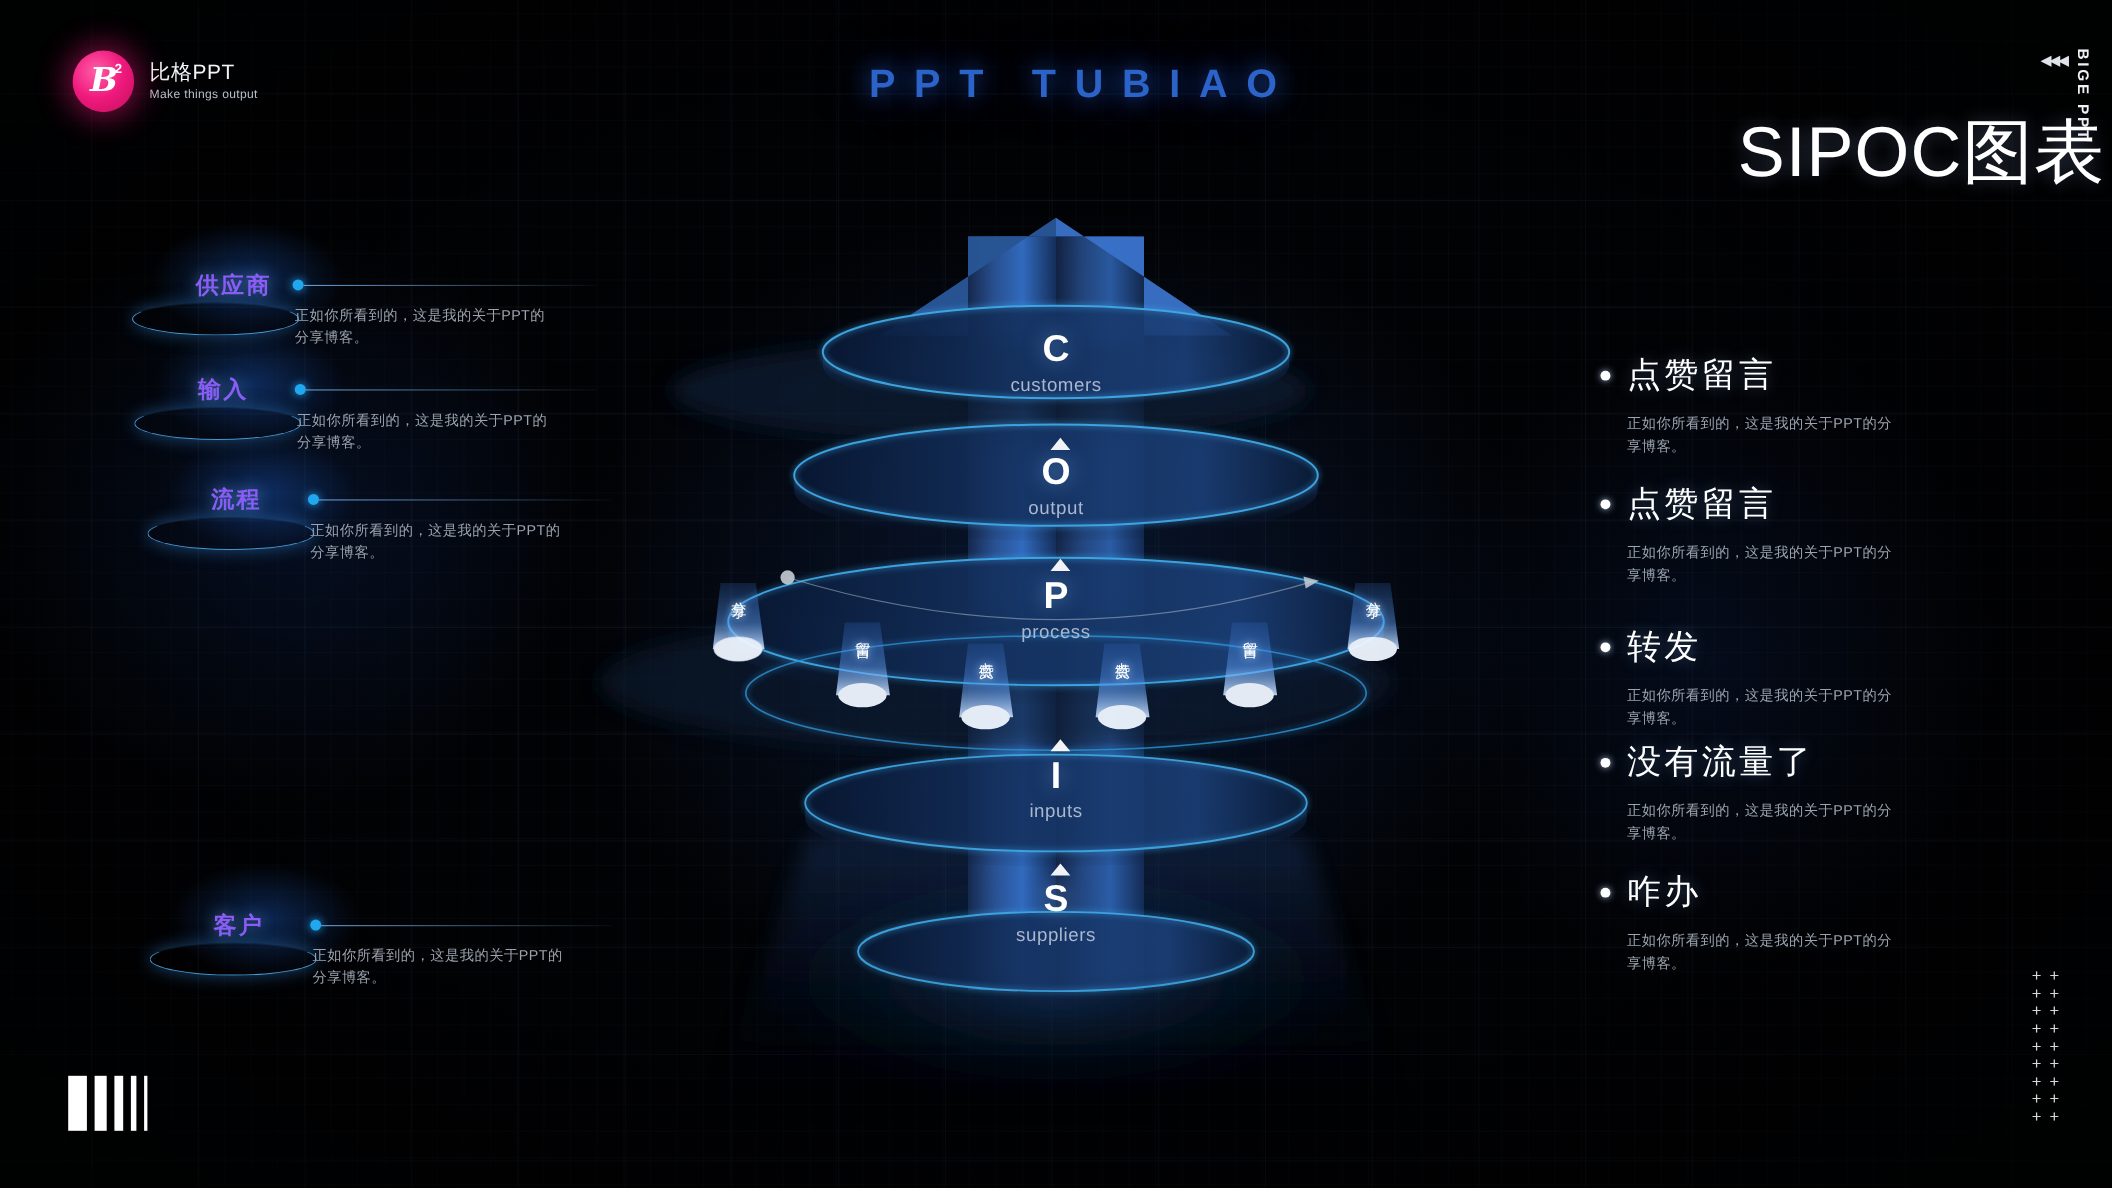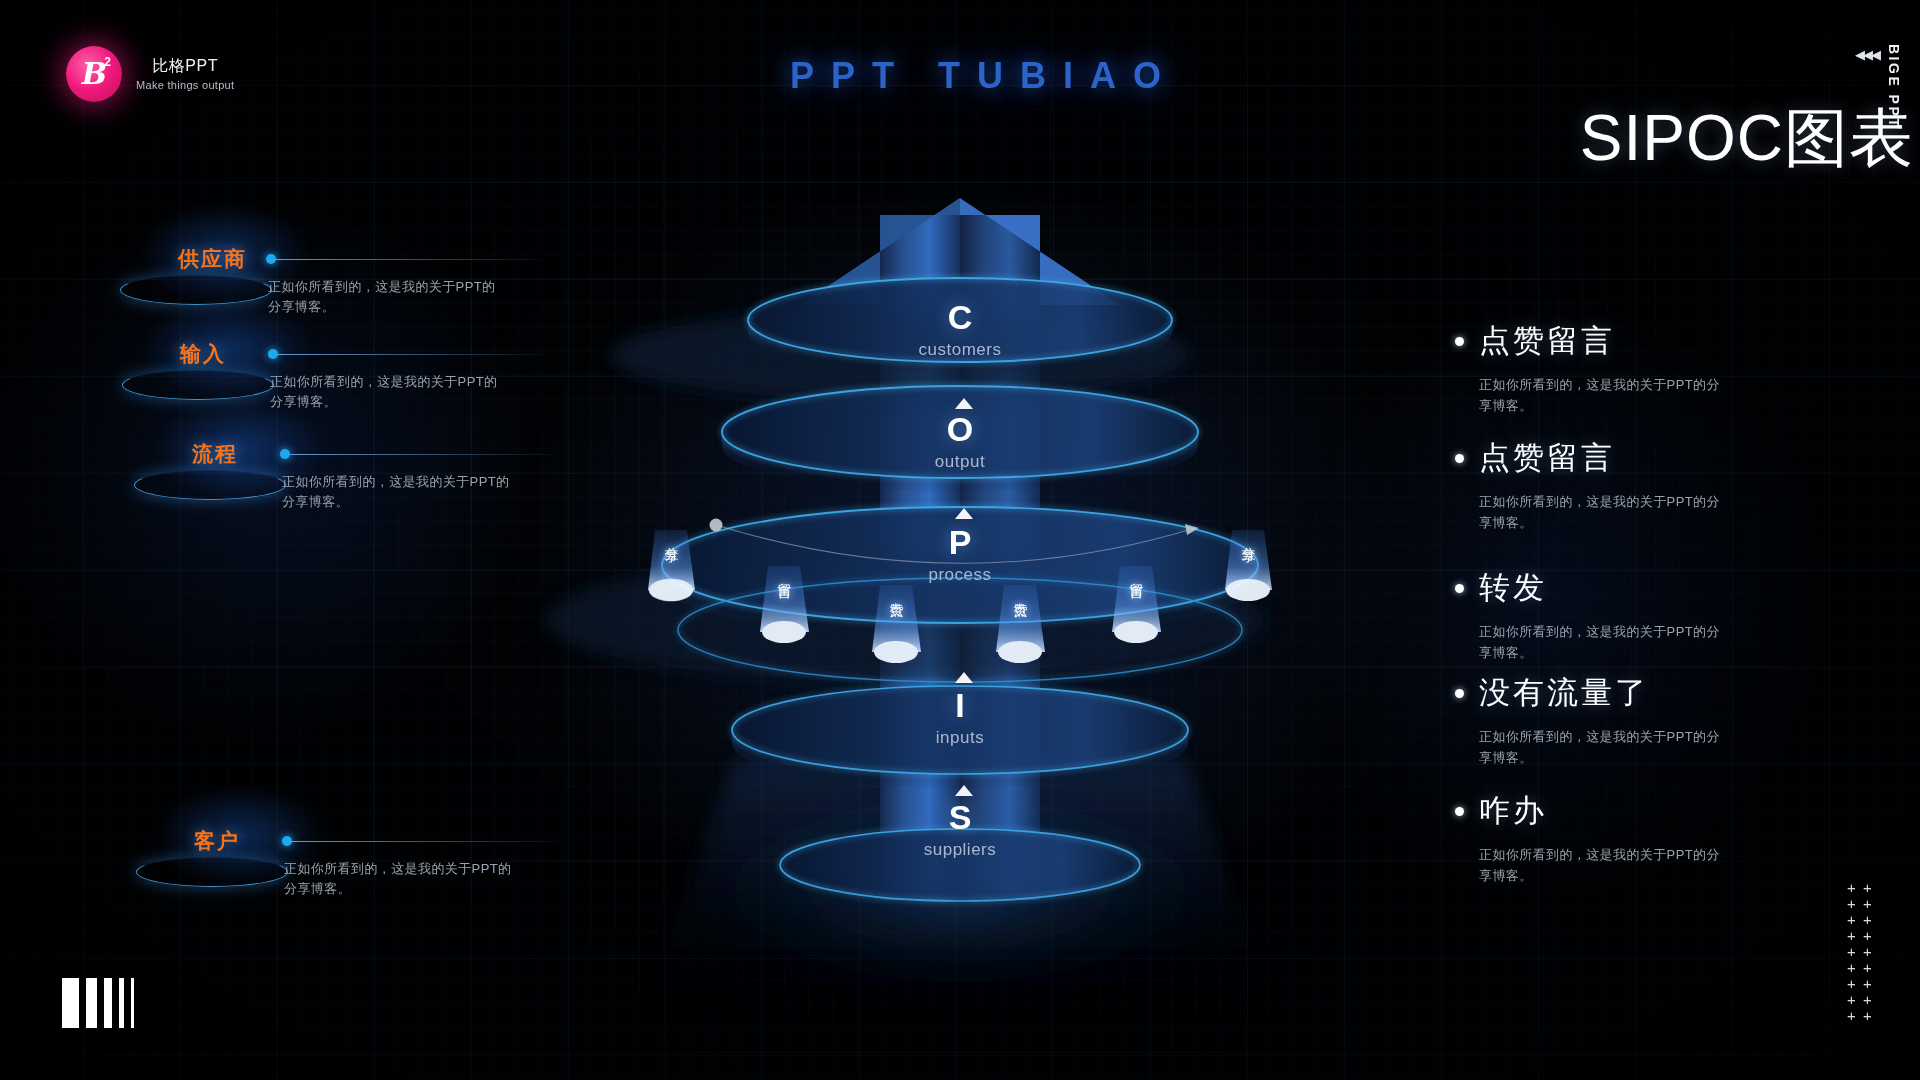--- a/index.html
+++ b/index.html
@@ -59,21 +59,21 @@
     font-family:"DejaVu Serif","Liberation Serif",serif;
     font-style:italic; font-weight:700; font-size:30px; color:#fff;
     line-height:1; letter-spacing:-1px;
   }
   .logo-sup {
     position:absolute; right:11px; top:9px;
     font-size:12px; font-weight:700; color:#fff;
     font-family:"Liberation Sans",sans-serif;
   }
   .logo-txt { display:flex; flex-direction:column; }
-  .logo-name { font-size:16px; letter-spacing:.5px; color:#f2f4f8; line-height:1.15;text-align:center; }
+  .logo-name { font-size:19px; letter-spacing:.5px; color:#f2f4f8; line-height:1.15; }
   .logo-tag { font-size:11px; color:#b9bfc9; letter-spacing:.3px; margin-top:3px; }
 
   
   #edge-brand {
     position:absolute; right:18px; top:44px;
     display:flex; align-items:flex-start; gap:7px;
   }
   .edge-arrows { font-size:13px; color:#dfe3ea; letter-spacing:-2px; margin-top:3px;}
   .edge-vert {
     writing-mode:vertical-rl;
@@ -97,21 +97,21 @@
   
   .lcard { position:absolute; }
   .lcard .glow-pad {
     position:absolute; left:-78px; top:-66px;
     width:250px; height:150px;
     background:radial-gradient(ellipse 120px 72px at 50% 50%, rgba(30,95,200,.40), rgba(10,30,80,0) 72%);
     pointer-events:none;
   }
   .lcard .lname {
     position:relative;
-    font-size:21px; font-weight:700; color:#f97316; letter-spacing:2px;
+    font-size:21px; font-weight:700; color:#8b5cf6; letter-spacing:2px;
     text-shadow:0 0 14px rgba(120,180,255,.55);
     white-space:nowrap;
   }
   .lcard .lellipse {
     position:absolute; left:-58px; top:30px;
     width:152px; height:30px; border-radius:50%;
     border:1.6px solid rgba(80,175,245,.85);
     border-top-color:rgba(80,175,245,.10);
     box-shadow:0 0 16px rgba(60,150,240,.45);
   }

